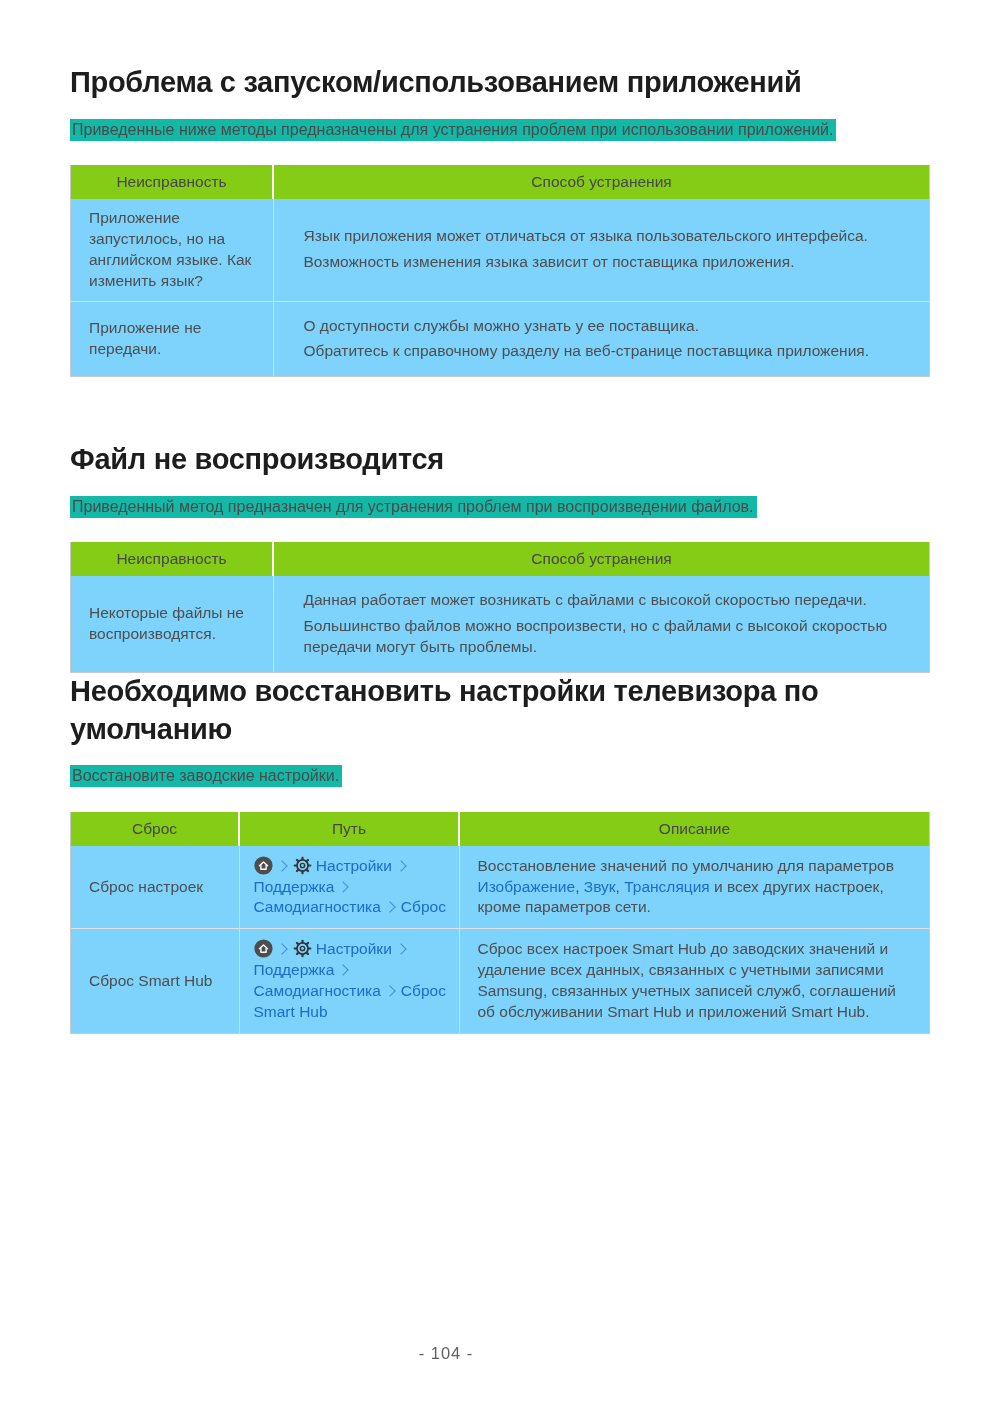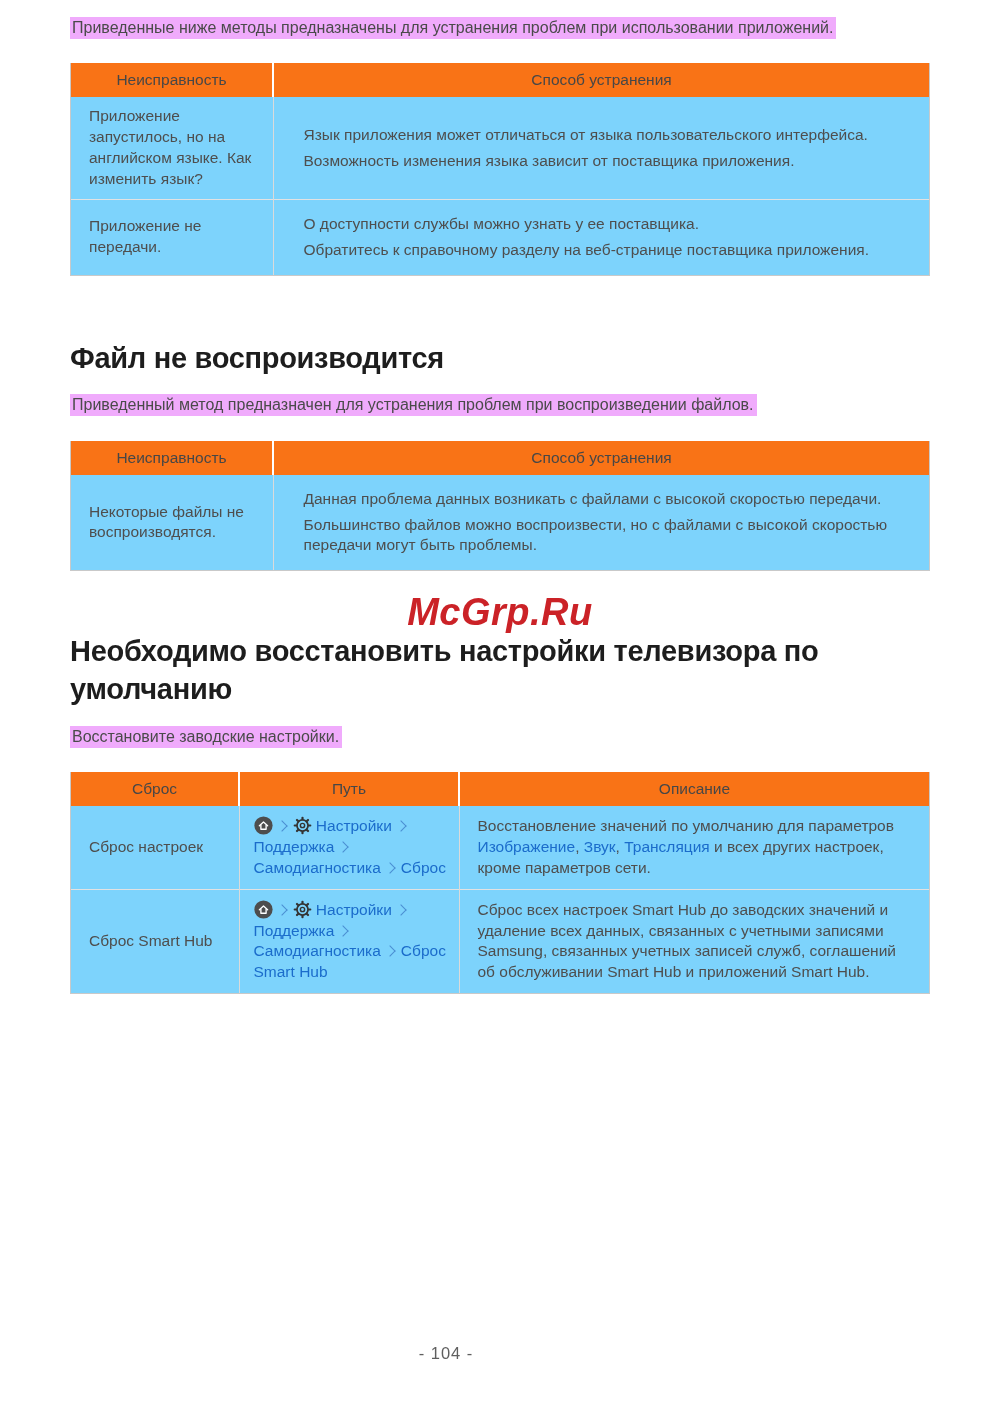--- a/index.html
+++ b/index.html
@@ -13,26 +13,26 @@
 
   h1.sec-title {
     margin:0; font-size:29px; line-height:1.3; font-weight:600;
     color:#1d1d1d; letter-spacing:-0.3px;
   }
   #title-1 { margin-top:64px; }
   #title-2 { margin-top:64px; }
   #title-3 { margin-top:0; }
 
   .intro { margin:16px 0 0 0; font-size:16px; line-height:1.45; }
-  .hl { background:#f0abfc; padding:2px 3px 3px 2px; color:#4a4a4a; }
+  .hl { background:#14b8a6; padding:2px 3px 3px 2px; color:#4a4a4a; }
 
   .tblwrap { border:1px solid #c9c9c9; border-top:none; margin-top:24px; }
   table.tbl { width:100%; border-collapse:collapse; table-layout:fixed; }
   .tbl th {
-    background:#f97316; font-weight:400; font-size:15.5px; color:#474747;
+    background:#84cc16; font-weight:400; font-size:15.5px; color:#474747;
     height:34px; padding:0 8px; text-align:center;
   }
   .tbl th + th { border-left:2px solid #ffffff; }
   .tbl td {
     padding:9px 18px; vertical-align:middle;
     font-size:15.5px; color:#4e4e4e; line-height:1.35; background:#7dd3fc;
   }
   .tbl td + td { border-left:1px solid #dadada; }
   .tbl tbody tr + tr td { border-top:1px solid #e2e2e2; }
   .tbl td p { margin:5px 12px; }
@@ -61,20 +61,21 @@
     position:absolute; top:1344px; left:0; width:892px;
     text-align:center; font-size:16.5px; color:#5f5f5f; letter-spacing:1px;
   }
 </style>
 </head>
 <body>
 
 <div class="content">
 
   <section>
+    <h1 class="sec-title" id="title-1">Проблема с запуском/использованием приложений</h1>
     <p class="intro"><span class="hl">Приведенные ниже методы предназначены для устранения проблем при использовании приложений.</span></p>
 
     <div class="tblwrap">
       <table class="tbl">
         <colgroup>
             <col class="c-prob">
             <col>
           </colgroup>
         <thead>
           <tr>
@@ -115,30 +116,29 @@
         <thead>
           <tr>
             <th>Неисправность</th>
             <th>Способ устранения</th>
           </tr>
         </thead>
         <tbody>
           <tr>
             <td>Некоторые файлы не воспроизводятся.</td>
             <td>
-              <p>Данная проблема данных возникать с файлами с высокой скоростью передачи.</p>
+              <p>Данная работает может возникать с файлами с высокой скоростью передачи.</p>
               <p>Большинство файлов можно воспроизвести, но с файлами с высокой скоростью передачи могут быть проблемы.</p>
             </td>
           </tr>
         </tbody>
       </table>
     </div>
   </section>
 
-  <div class="watermark">McGrp.Ru</div>
 
   <section>
     <h1 class="sec-title" id="title-3">Необходимо восстановить настройки телевизора по умолчанию</h1>
     <p class="intro"><span class="hl">Восстановите заводские настройки.</span></p>
 
     <div class="tblwrap">
       <table class="tbl">
         <colgroup>
             <col class="c-reset">
             <col class="c-path">

